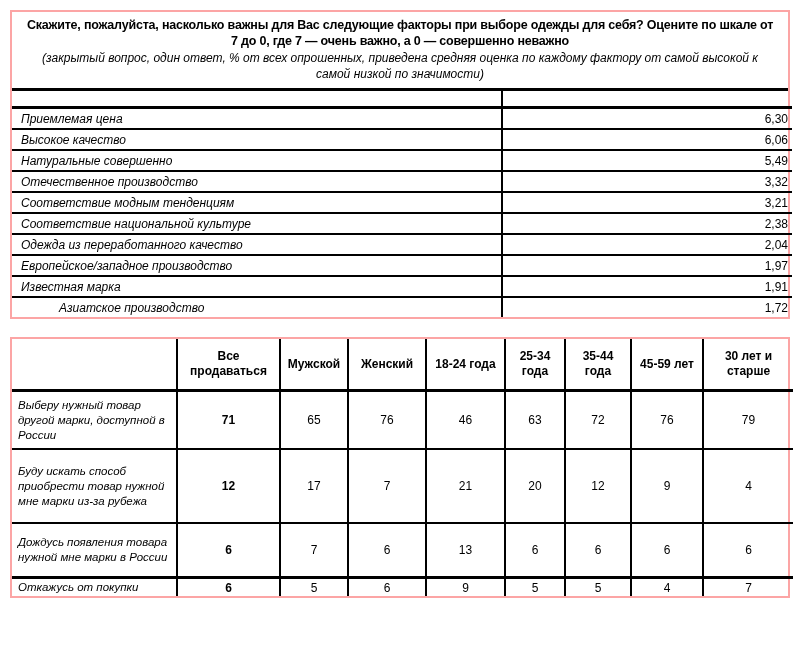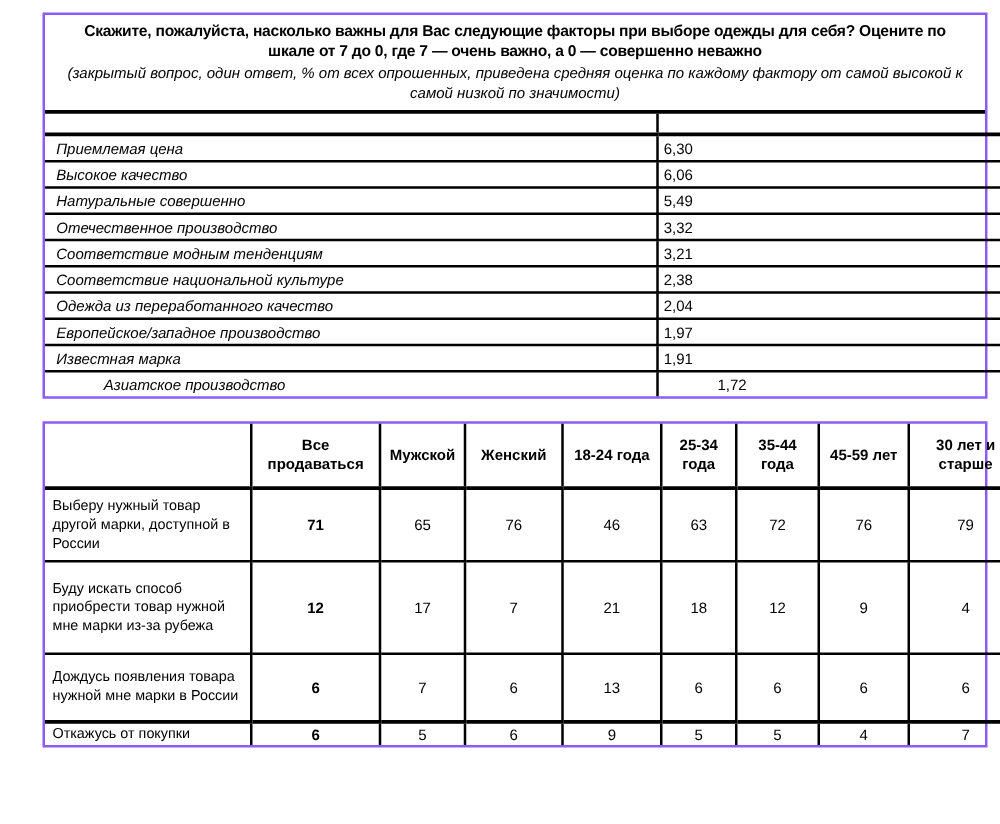--- a/index.html
+++ b/index.html
@@ -10,23 +10,22 @@
     height: 659px;
     overflow: hidden;
     font-family: "Liberation Sans", sans-serif;
     color: #000;
   }
   .page {
     width: 780px;
     margin: 10px auto 0 auto;
   }
   .survey-block {
-    border: 2px solid #8b5cf6;
+    border: 2px solid #fca5a5;
     background: #fff;
-    margin-left: 24px;
   }
   .survey-block + .survey-block {
     margin-top: 18px;
   }
   .q-header {
     border-bottom: 3px solid #000;
     padding: 5px 12px 6px 12px;
     text-align: center;
   }
   .q-title {
@@ -62,36 +61,37 @@
     height: 13px;
     border-bottom: 3px solid #000;
   }
   .t1-label {
     font-style: italic;
     text-align: left;
     padding-left: 9px;
     height: 17px;
   }
   .t1-value {
-    text-align: left;
+    text-align: right;
   }
   
   .t2 td:first-child, .t2 th:first-child { border-left: none; }
   .t2 td:last-child,  .t2 th:last-child  { border-right: none; }
   .t2 tr:first-child th { border-top: none; }
   .t2 tr:last-child td  { border-bottom: none; }
   .t2 th {
     font-weight: bold;
     text-align: center;
     height: 48px;
     line-height: 1.25;
     border-bottom: 3px solid #000;
     font-size: 12px;
   }
   .t2-label {
+    font-style: italic;
     text-align: left;
     font-size: 11.5px;
     line-height: 1.3;
     padding-left: 6px;
     padding-right: 4px;
   }
   .t2-val {
     text-align: center;
   }
   .t2-val.all {
@@ -203,21 +203,21 @@
             <td class="t2-val">72</td>
             <td class="t2-val">76</td>
             <td class="t2-val">79</td>
           </tr>
           <tr class="r1">
             <td class="t2-label">Буду искать способ приобрести товар нужной мне марки из-за рубежа</td>
             <td class="t2-val all">12</td>
             <td class="t2-val">17</td>
             <td class="t2-val">7</td>
             <td class="t2-val">21</td>
-            <td class="t2-val">18</td>
+            <td class="t2-val">20</td>
             <td class="t2-val">12</td>
             <td class="t2-val">9</td>
             <td class="t2-val">4</td>
           </tr>
           <tr class="r2">
             <td class="t2-label">Дождусь появления товара нужной мне марки в России</td>
             <td class="t2-val all">6</td>
             <td class="t2-val">7</td>
             <td class="t2-val">6</td>
             <td class="t2-val">13</td>

